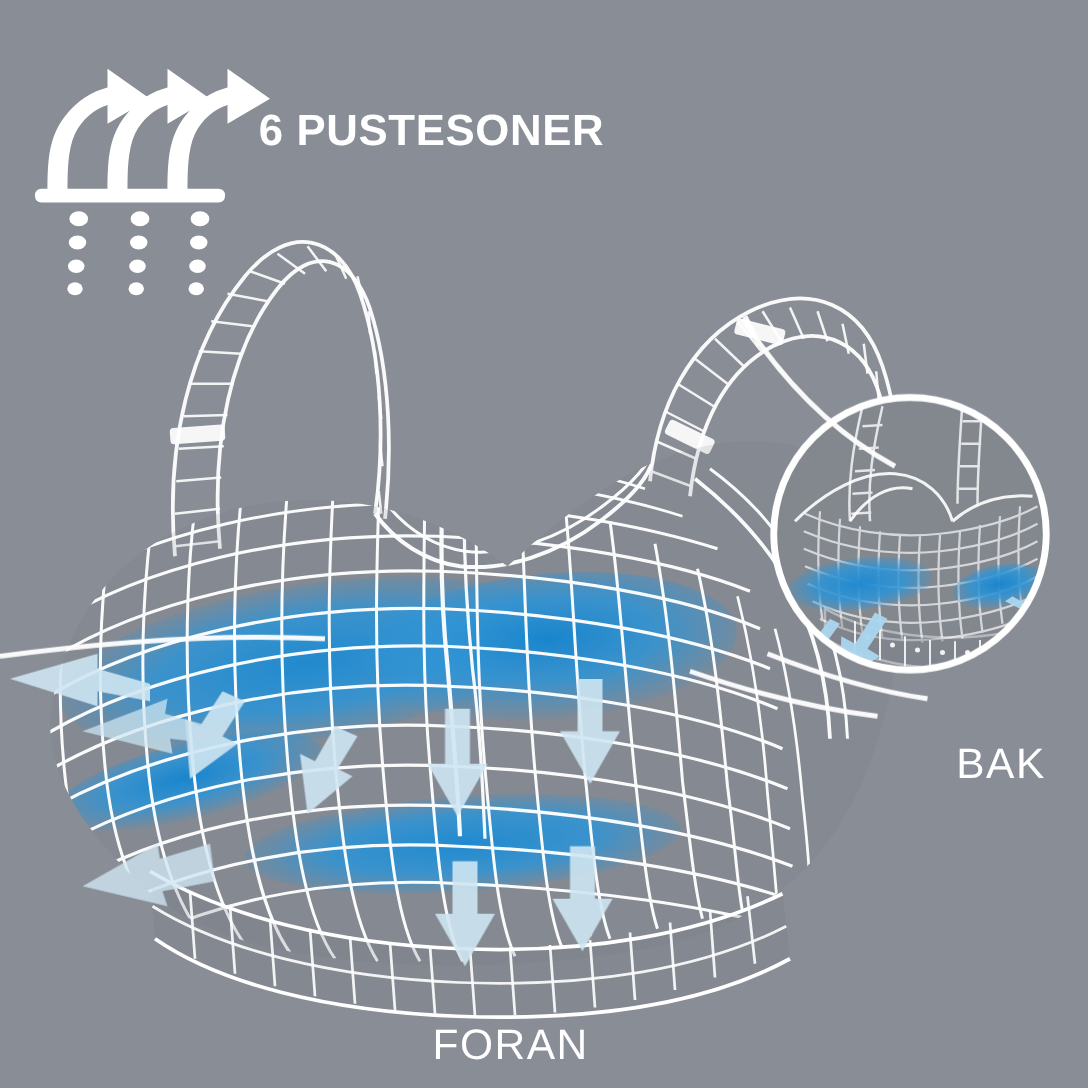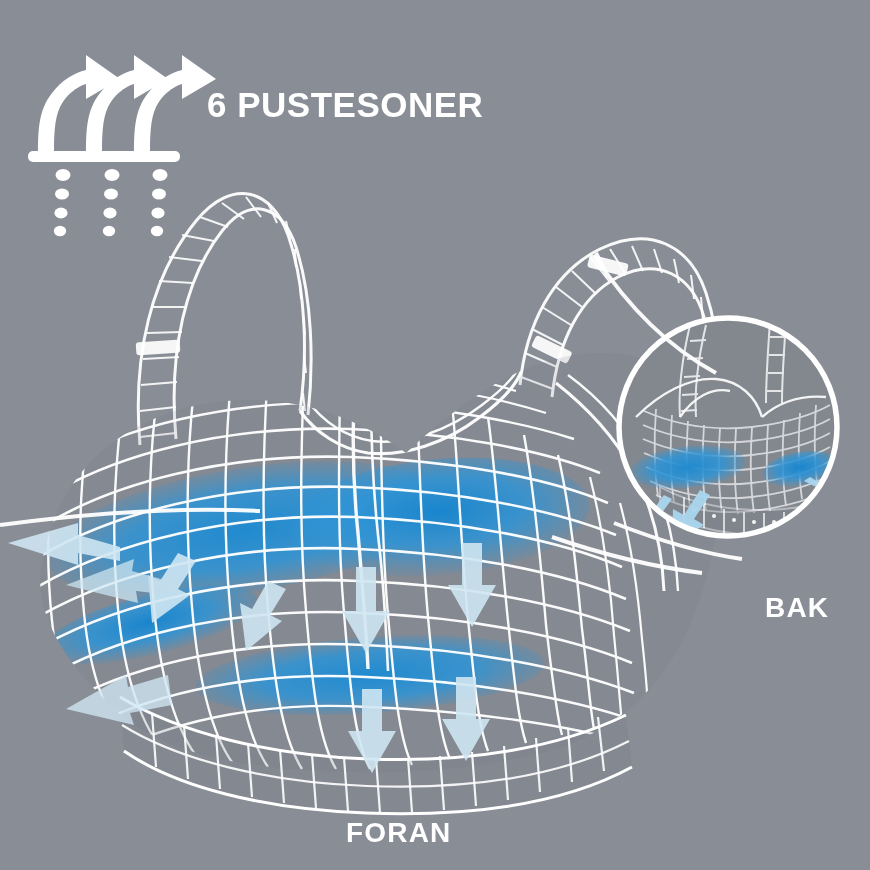--- a/index.html
+++ b/index.html
@@ -19,22 +19,22 @@
     left:207px; top:62px;
     font-size:35px;
     font-weight:bold;
     color:#ffffff;
     letter-spacing:0.5px;
     line-height:1;
     white-space:nowrap;
   }
   .lbl{
     position:absolute;
-    font-size:28px;
-    font-weight:bold;
+    font-size:34px;
+    font-weight:normal;
     color:#ffffff;
     letter-spacing:1.2px;
     white-space:nowrap;
   }
   .lbl-bak{ left:765px; top:567px; }
   .lbl-foran{ left:346px; top:792px; }
 </style>
 </head>
 <body style="background: rgb(136, 141, 150);">
 

